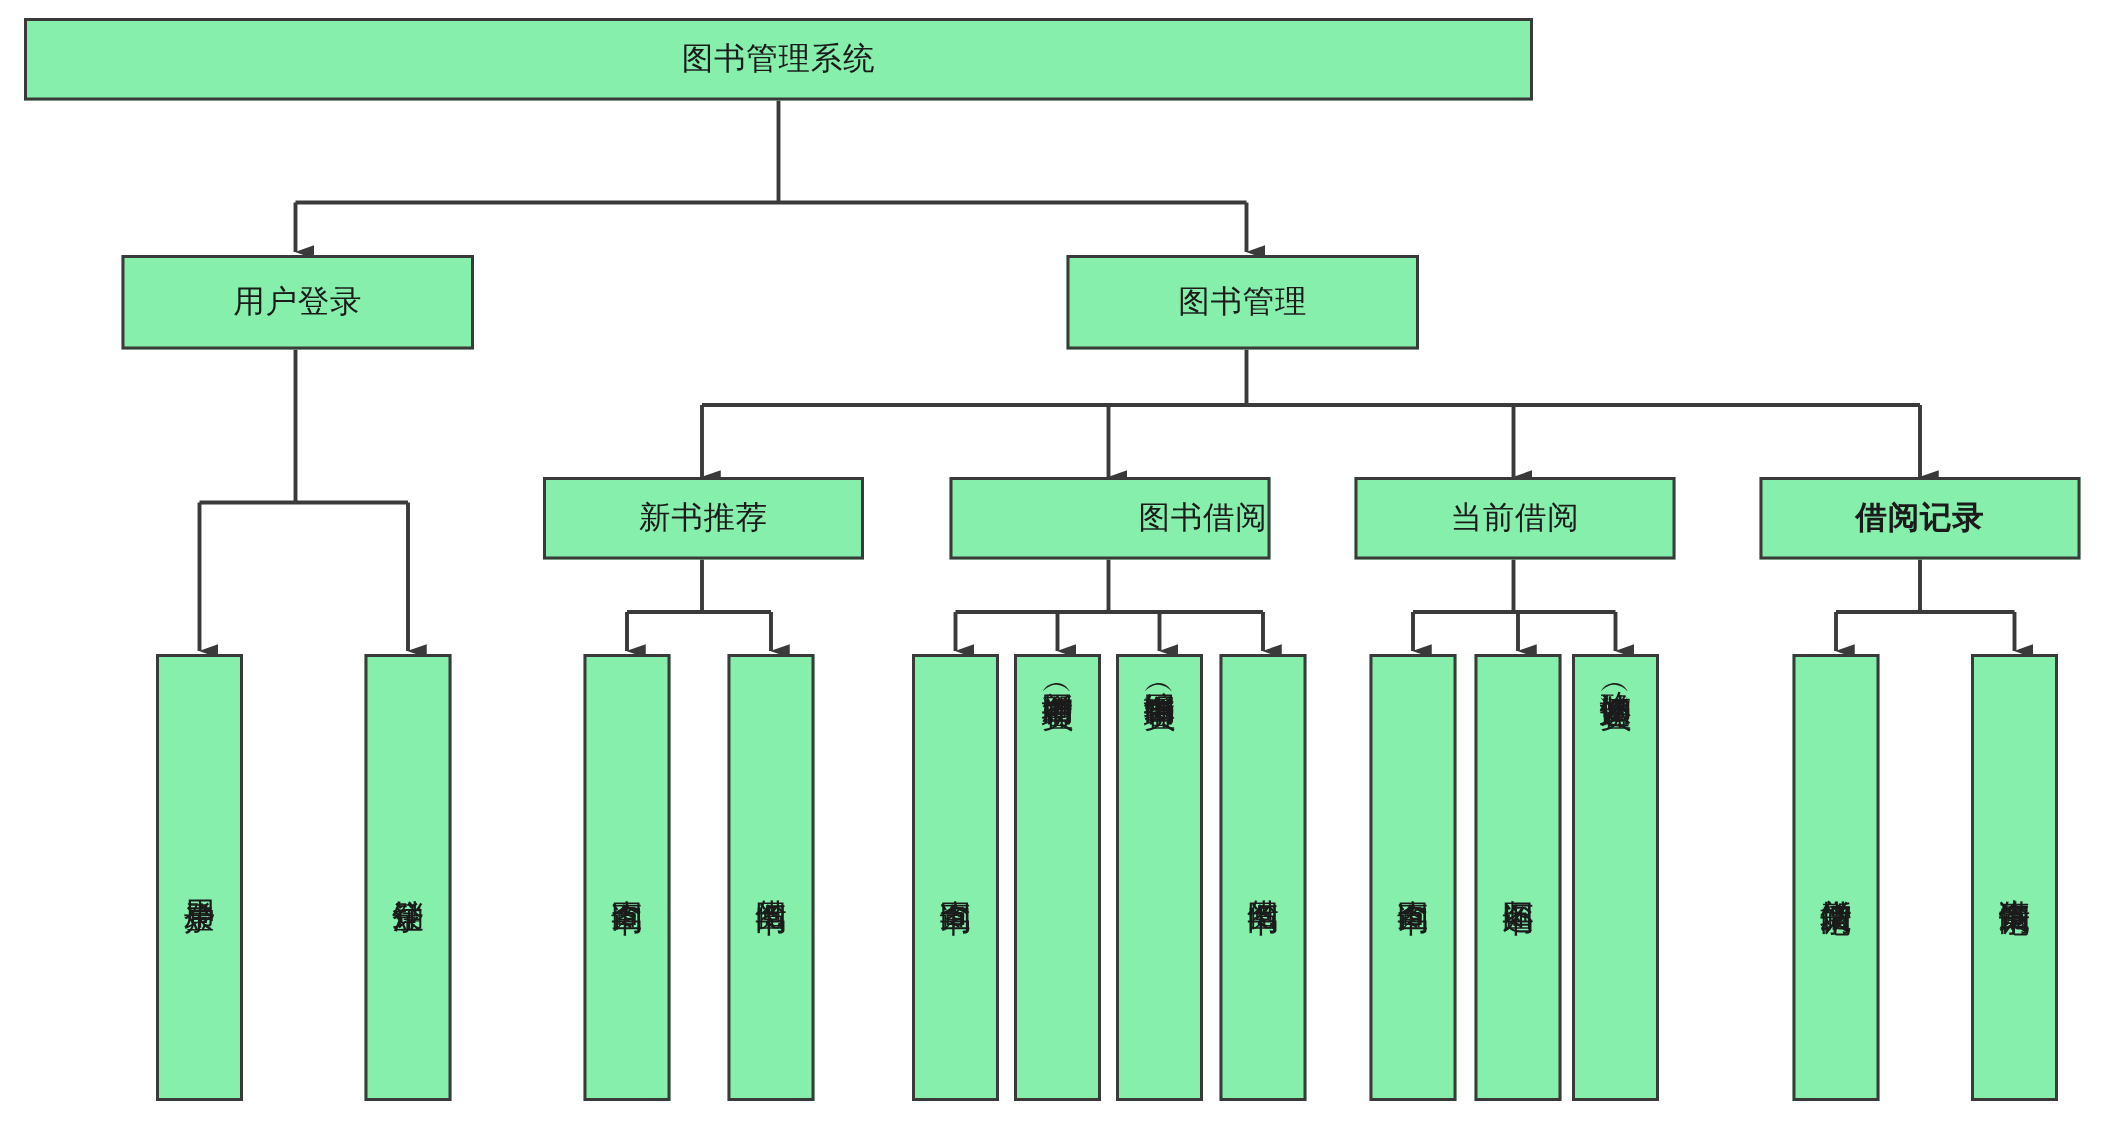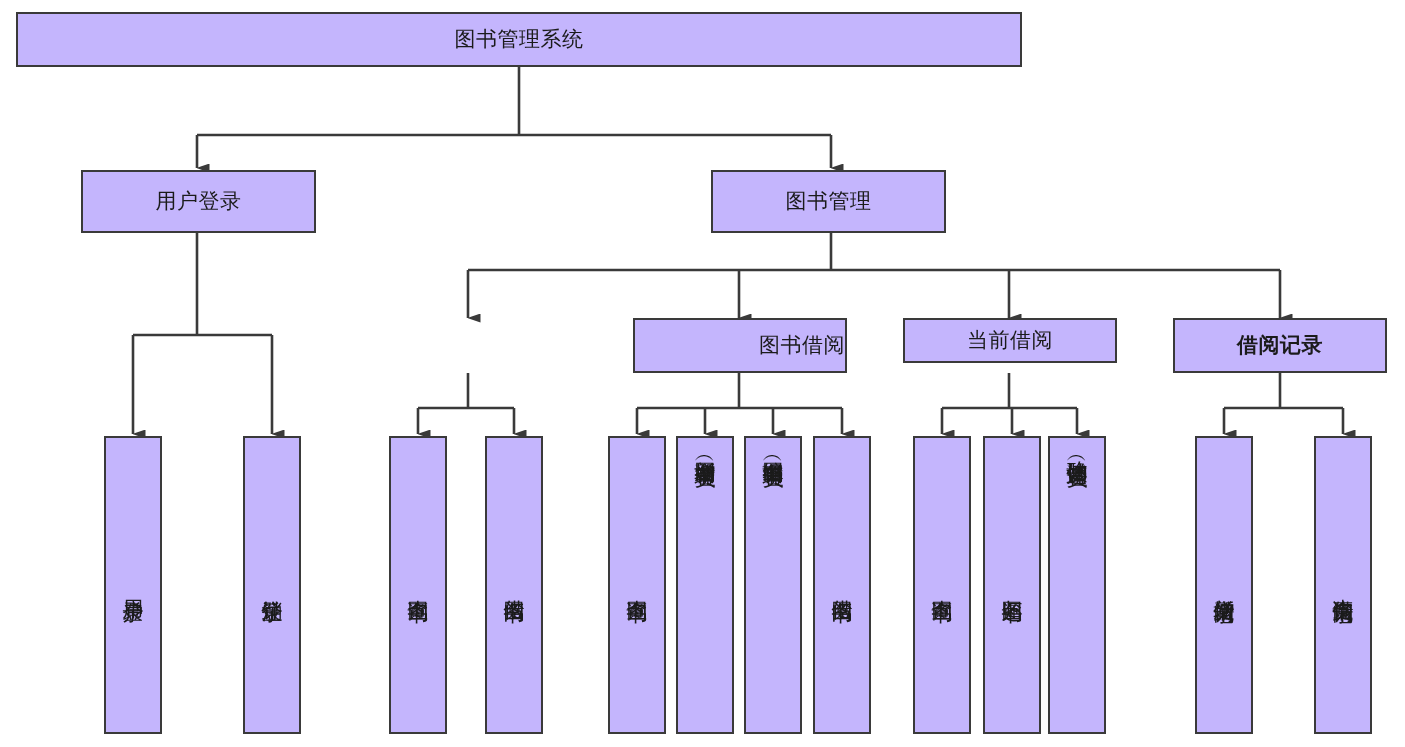--- a/index.html
+++ b/index.html
@@ -21,21 +21,21 @@
     position: absolute;
     left: 0;
     top: 0;
     width: 1405px;
     height: 747px;
   }
   .node {
     position: absolute;
     box-sizing: border-box;
     border: 2px solid #3a3a3a;
-    background: #c4b5fd;
+    background: #86efac;
     display: flex;
     align-items: center;
     justify-content: center;
     color: #1b1b1b;
     z-index: 2;
   }
   .node-h {
     font-size: 21px;
     line-height: 1.1;
     letter-spacing: 0.5px;
@@ -127,24 +127,27 @@
     <span>图书管理系统</span>
   </div>
 
   <div class="node node-h" style="left:81px; top:170px; width:235px; height:63px;">
     <span>用户登录</span>
   </div>
   <div class="node node-h" style="left:711px; top:170px; width:235px; height:63px;font-family:Liberation Serif, serif;">
     <span>图书管理</span>
   </div>
 
+  <div class="node node-h" style="left:362px; top:318px; width:214px; height:55px;">
+    <span>新书推荐</span>
+  </div>
   <div class="node node-h" style="left:633px; top:318px; width:214px; height:55px;justify-content:flex-end;">
     <span>图书借阅</span>
   </div>
-  <div class="node node-h" style="left:903px; top:318px; width:214px; height:45px;">
+  <div class="node node-h" style="left:903px; top:318px; width:214px; height:55px;">
     <span>当前借阅</span>
   </div>
   <div class="node node-h" style="left:1173px; top:318px; width:214px; height:55px;font-weight:bold;">
     <span>借阅记录</span>
   </div>
 
   <div class="node node-v v-center" style="left:104px; top:436px; width:58px; height:298px;">
     <span class="vtext">用户登录</span>
   </div>
   <div class="node node-v v-center" style="left:243px; top:436px; width:58px; height:298px;">

